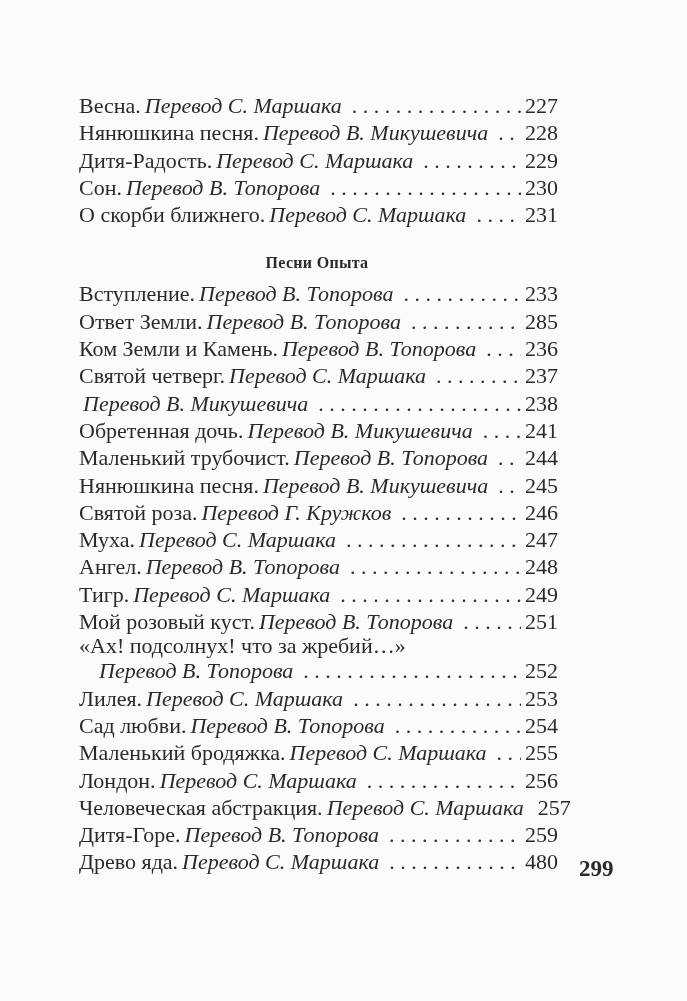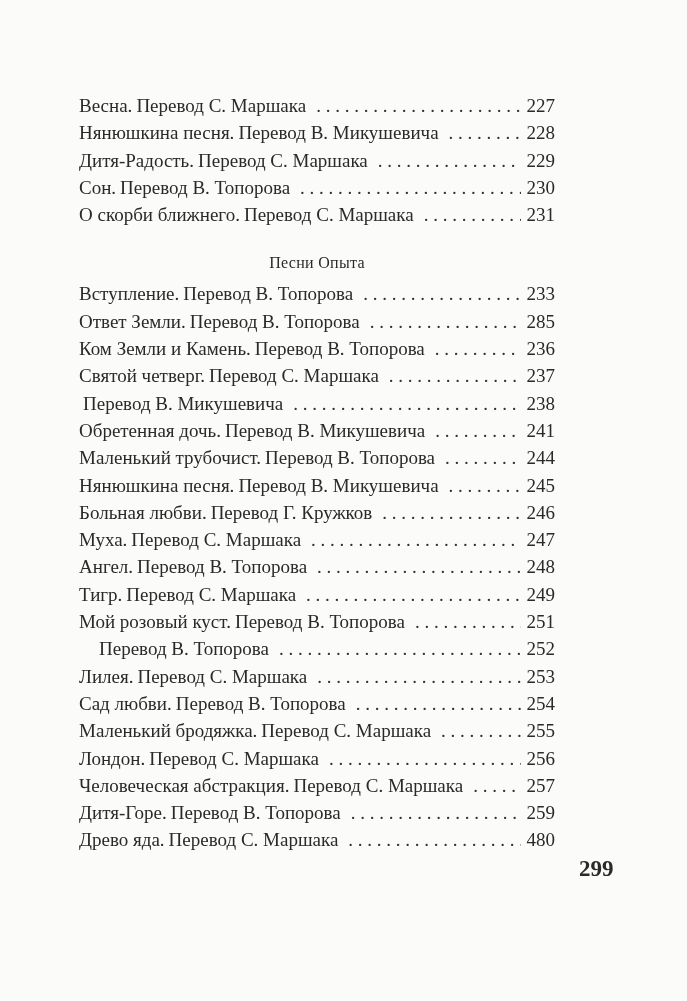--- a/index.html
+++ b/index.html
@@ -1,25 +1,25 @@
 <!DOCTYPE html>
 <html><head>
 <meta charset="utf-8">
 <style>
   html, body { margin:0; padding:0; }
   body { width:687px; height:1001px; background:#fbfbfa; position:relative; overflow:hidden;
          font-family:"Liberation Serif","DejaVu Serif",serif; color:#2a2a2a; }
   .page { position:absolute; left:79px; top:92px; width:476px; }
-  .row { display:flex; align-items:baseline; height:27.3px; font-size:19px; line-height:27.3px; white-space:nowrap; }
+  .row { display:flex; align-items:baseline; height:27.3px; font-size:22px; line-height:27.3px; white-space:nowrap; }
   .title { flex:0 0 auto; }
-  .tr { margin-left:4px; flex:0 0 auto; }
+  .tr { font-style:italic; margin-left:4px; flex:0 0 auto; }
   .dots { flex:1 1 auto; overflow:hidden; margin:0 4px 0 10px; letter-spacing:4.2px; color:#333; }
   .dots::before { content:". . . . . . . . . . . . . . . . . . . . . . . . . . . . . . . . . . . . . . . . . . . . . . . . . . ."; letter-spacing:0; word-spacing:0px; }
   .pg { flex:0 0 auto; width:30px; text-align:right; }
-  .section { text-align:center; font-weight:normal; font-size:16px; height:30px; line-height:30px; margin-top:20px; margin-bottom:2px; letter-spacing:0.3px; }
+  .section { text-align:center; font-weight:bold; font-size:16px; height:30px; line-height:30px; margin-top:20px; margin-bottom:2px; letter-spacing:0.3px; }
   .multi1 { height:22px; line-height:22px; }
   .indent { padding-left:20px; }
   .folio { position:absolute; left:579px; top:856px; font-weight:bold; font-size:23px; }
 </style>
 </head>
 <body>
 
 <div class="page" id="toc">
     <div class="row">
       <span class="title">Весна.</span>
@@ -93,21 +93,21 @@
       <span class="dots"></span>
       <span class="pg">244</span>
     </div>
     <div class="row">
       <span class="title">Нянюшкина песня.</span>
       <span class="tr">Перевод В. Микушевича</span>
       <span class="dots"></span>
       <span class="pg">245</span>
     </div>
     <div class="row">
-      <span class="title">Больная любви.</span>
+      <span class="title">Святой роза.</span>
       <span class="tr">Перевод Г. Кружков</span>
       <span class="dots"></span>
       <span class="pg">246</span>
     </div>
     <div class="row">
       <span class="title">Муха.</span>
       <span class="tr">Перевод С. Маршака</span>
       <span class="dots"></span>
       <span class="pg">247</span>
     </div>
@@ -121,20 +121,23 @@
       <span class="title">Тигр.</span>
       <span class="tr">Перевод С. Маршака</span>
       <span class="dots"></span>
       <span class="pg">249</span>
     </div>
     <div class="row">
       <span class="title">Мой розовый куст.</span>
       <span class="tr">Перевод В. Топорова</span>
       <span class="dots"></span>
       <span class="pg">251</span>
+    </div>
+    <div class="row multi1">
+      <span class="title">«Ах! подсолнух! что за жребий…»</span>
     </div>
     <div class="row indent">
       <span class="tr" style="margin-left:0">Перевод В. Топорова</span>
       <span class="dots"></span>
       <span class="pg">252</span>
     </div>
     <div class="row">
       <span class="title">Лилея.</span>
       <span class="tr">Перевод С. Маршака</span>
       <span class="dots"></span>

